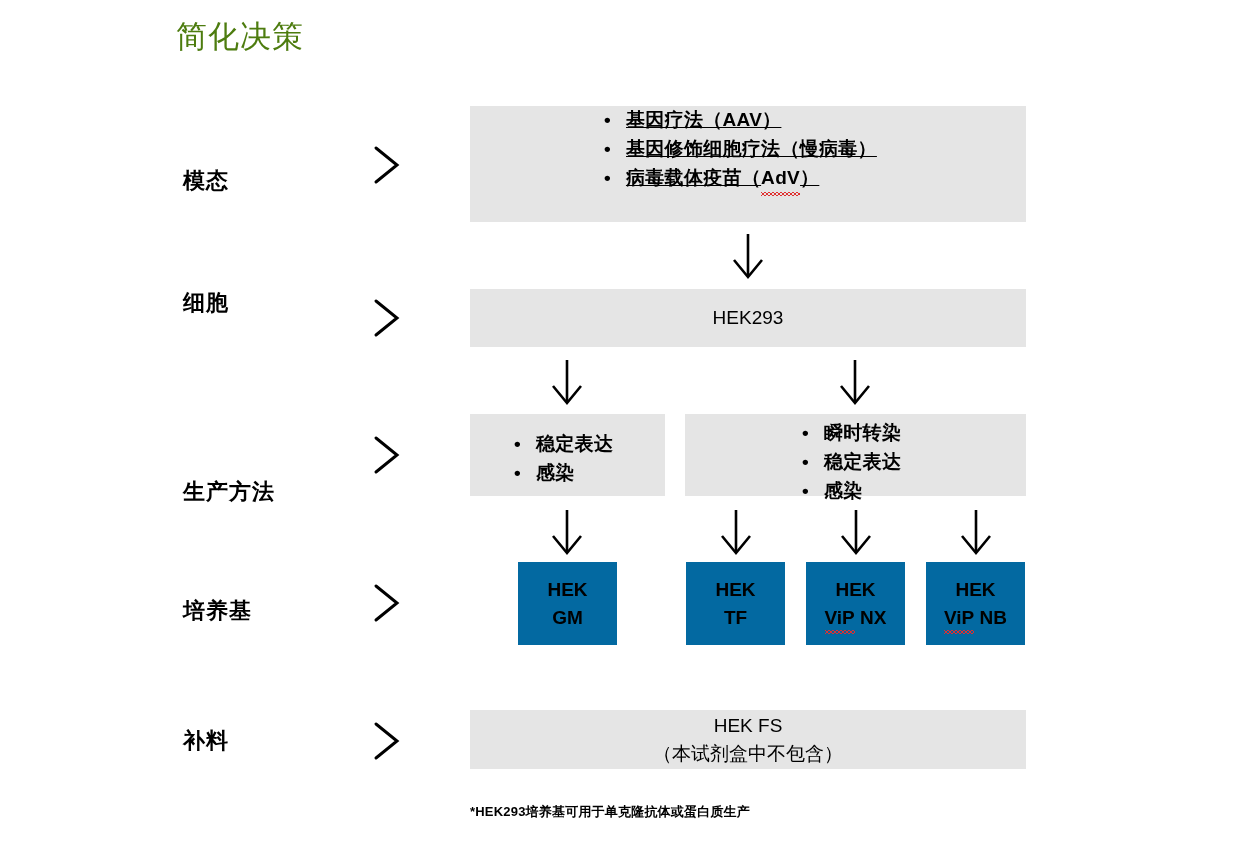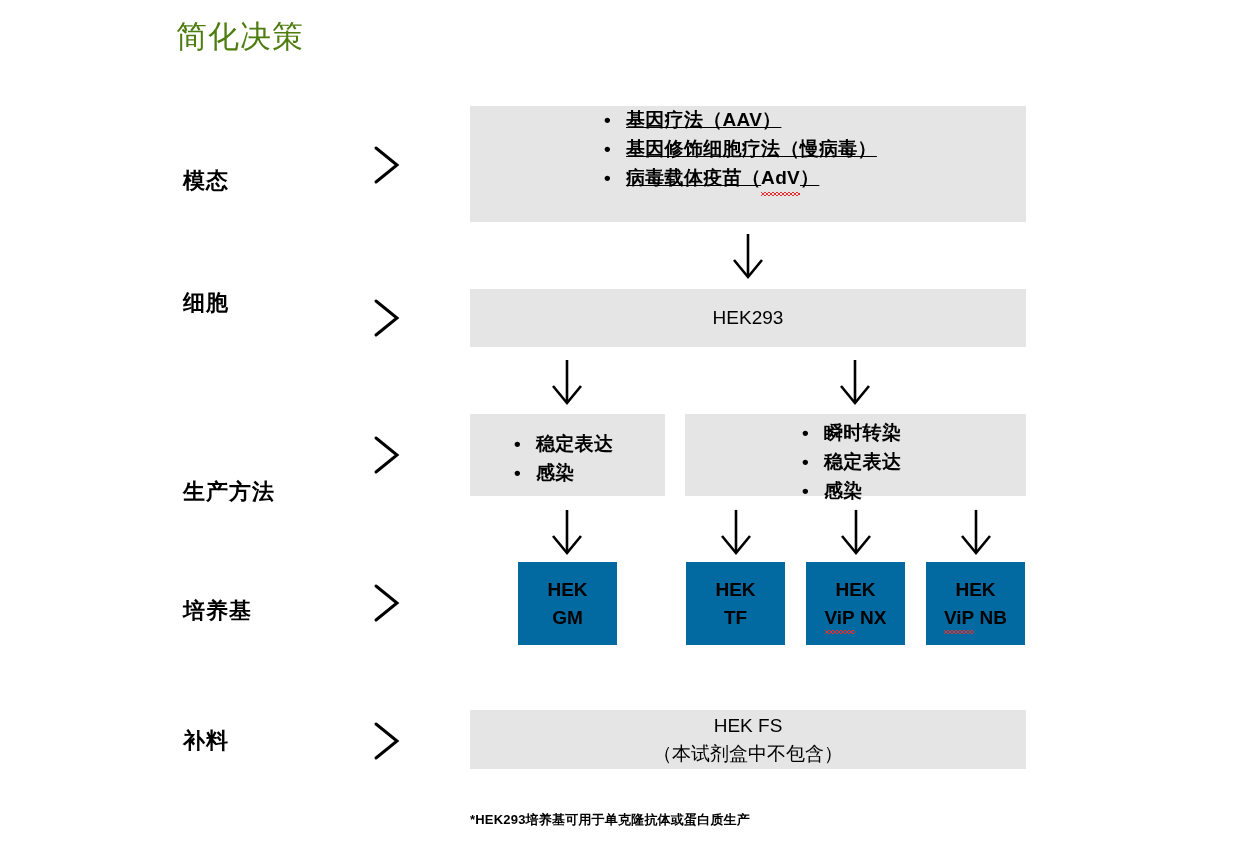--- a/index.html
+++ b/index.html
@@ -125,21 +125,20 @@
   
   .footnote {
     position: absolute;
     left: 470px;
     top: 803px;
     font-size: 13px;
     font-weight: bold;
     color: #000;
     white-space: nowrap;
     letter-spacing: 0.2px;
-    margin-top: 8px;
   }
 </style>
 </head>
 <body>
 
 <div class="canvas">
 
   <div class="title">简化决策</div>
 
   <div class="row-label" style="left:183px; top:166px;">模态</div>

